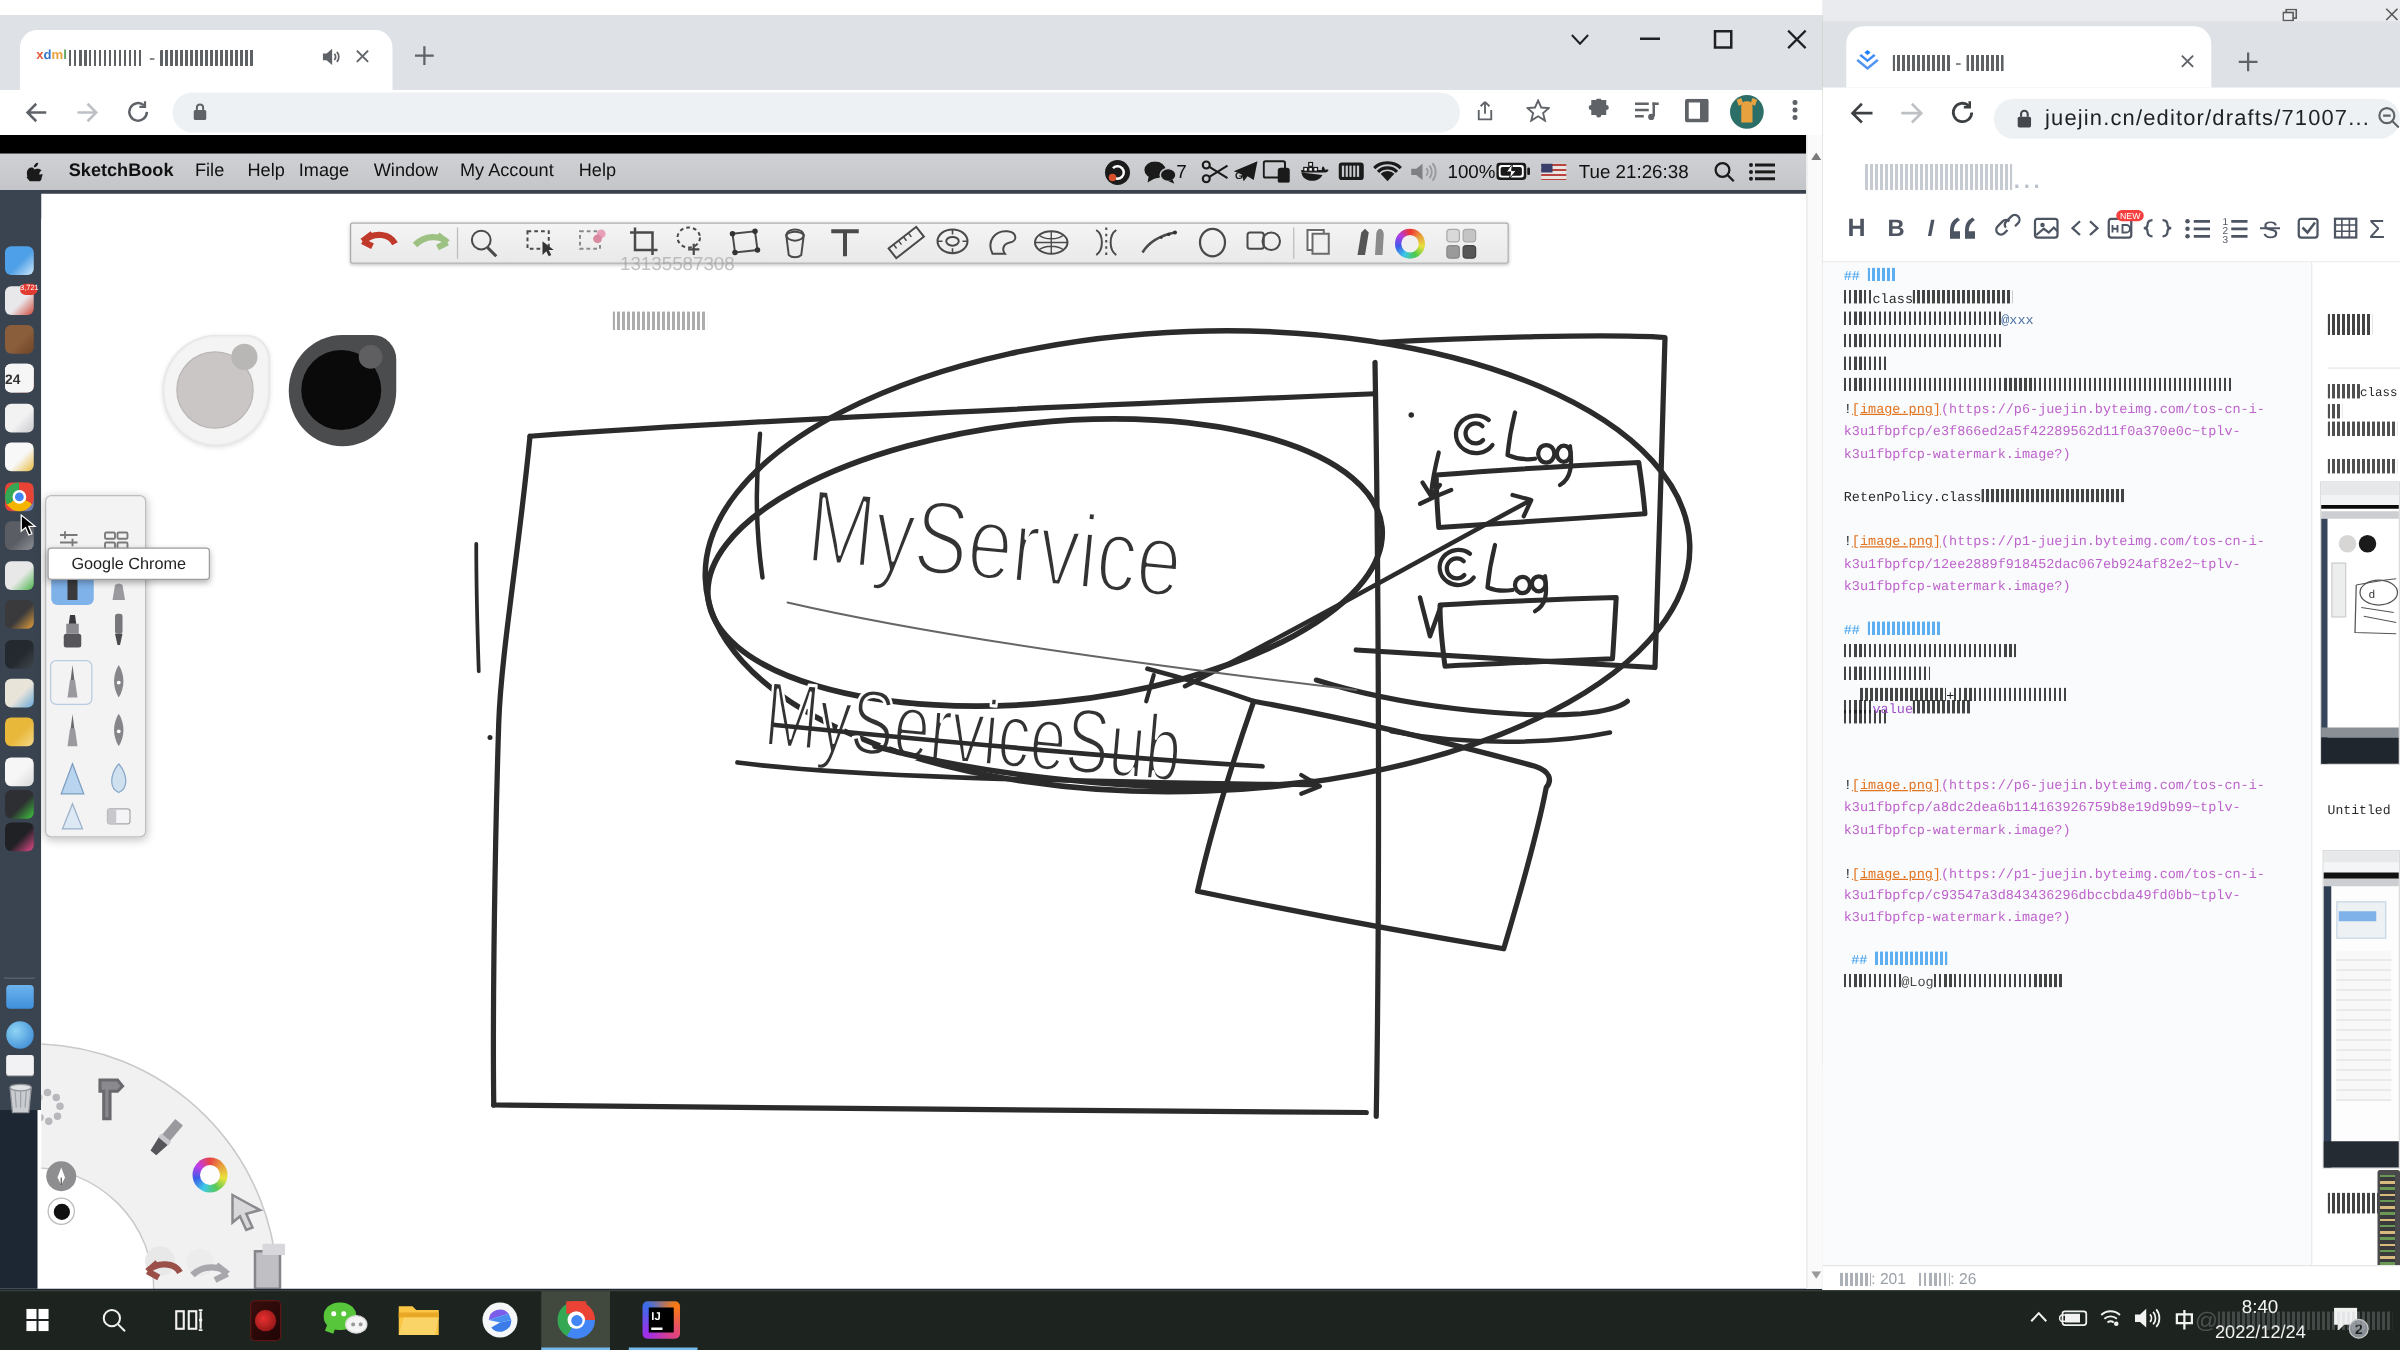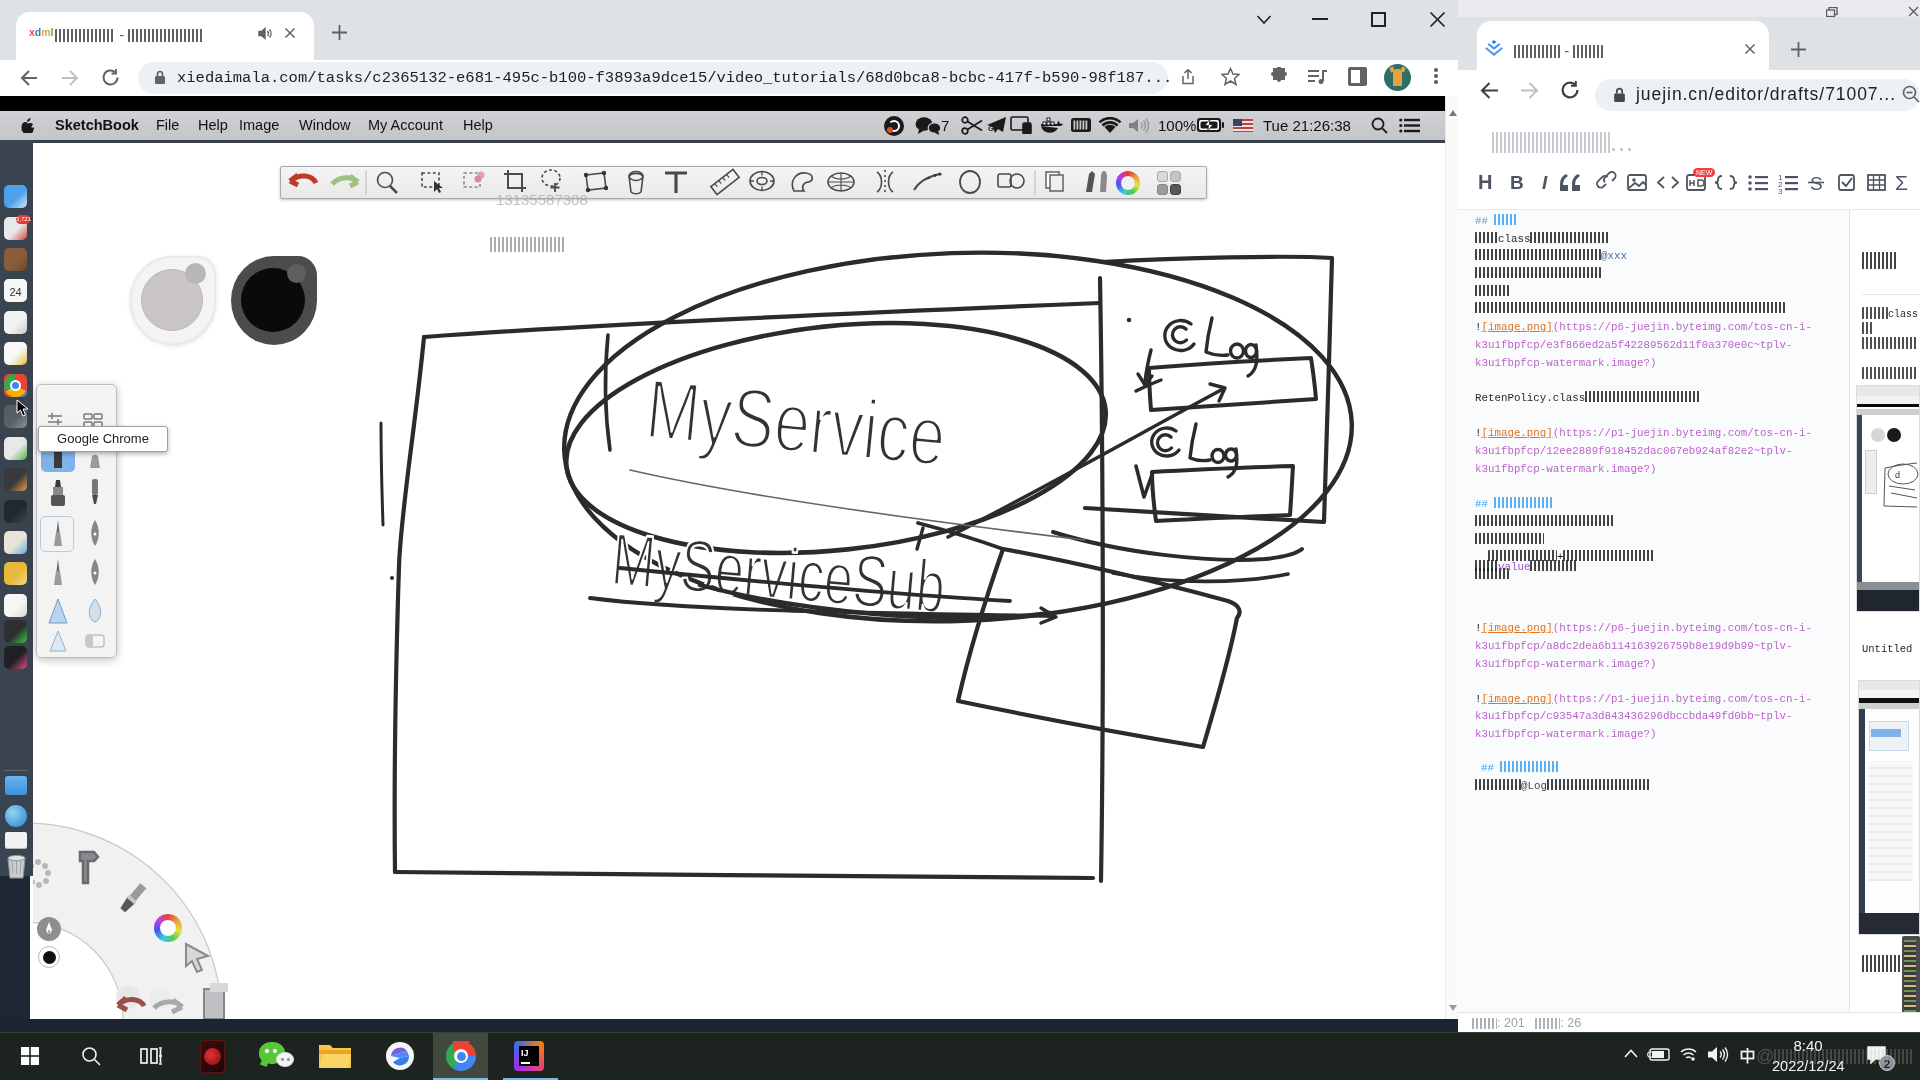--- a/index.html
+++ b/index.html
@@ -2,21 +2,21 @@
 <html><head><meta charset="utf-8"><style>
 *{margin:0;padding:0;box-sizing:border-box}
 html,body{width:1920px;height:1080px;overflow:hidden;background:#fff;font-family:"Liberation Sans",sans-serif}
 .abs{position:absolute}
 .k{display:inline-block;background:currentColor;opacity:.82;border-radius:.5px;vertical-align:-2px;
  -webkit-mask-image:repeating-linear-gradient(90deg,#000 0 2.2px,transparent 2.2px 4px);
  mask-image:repeating-linear-gradient(90deg,#000 0 2.2px,transparent 2.2px 4px)}
 .mono{font-family:"Liberation Mono",monospace}
 svg{display:block}
 </style></head><body>
-<div class="abs" style="left:0;top:0;width:1458px;height:840px;background:#4d7c0f">
+<div class="abs" style="left:0;top:12px;width:1458px;height:840px;background:#4d7c0f">
 <div class="abs" style="left:0;top:0;width:1458px;height:60px;background:#dee1e6">
 <div class="abs" style="left:16px;top:12px;width:298px;height:48px;background:#fff;border-radius:14px 14px 0 0"></div>
 <div class="abs" style="left:29px;top:26px;width:16px;height:16px;font-size:10.5px;font-weight:bold"><span style="color:#e4593c">x</span><span style="color:#3a78c9">d</span><span style="color:#e9a13b">m</span><span style="color:#58a55c">l</span></div>
 <div class="abs" style="left:55px;top:26px;color:#3c4043;font-size:15px"><i class="k" style="width:60px;height:13px;vertical-align:-2px"></i><span style="color:#5f6368"> - </span><i class="k" style="width:75px;height:13px;vertical-align:-2px"></i></div>
 <svg class="abs" style="left:258px;top:27px" width="14" height="13" viewBox="0 0 14 13" fill="none" stroke="#5f6368" stroke-width="1.4">
         <path d="M1 4.5 H3.5 L7 1.5 V11.5 L3.5 8.5 H1 Z" fill="#5f6368"></path>
         <path d="M9.5 4 A4 4 0 0 1 9.5 9"></path>
         <path d="M11.5 2.5 A6 6 0 0 1 11.5 10.5"></path>
       </svg>
 <svg class="abs" style="left:284px;top:27px" width="12" height="12" viewBox="0 0 12 12" stroke="#5f6368" stroke-width="1.5">
@@ -43,21 +43,20 @@
       </svg>
 <svg class="abs" style="left:101px;top:8px" width="19" height="19" viewBox="0 0 19 19" fill="none" stroke="#5f6368" stroke-width="2">
         <path d="M16.5 9.5 A7 7 0 1 1 14.2 4.3"></path>
         <path d="M15 1 V5.5 H10.5" stroke-width="1.8"></path>
       </svg>
 <div class="abs" style="left:138px;top:2px;width:1030px;height:32px;background:#eef1f4;border-radius:16px"></div>
 <svg class="abs" style="left:154px;top:10px" width="12" height="15" viewBox="0 0 12 15">
         <rect x="1" y="6" width="10" height="8" rx="1.2" fill="#5f6368"></rect>
         <path d="M3.5 6 V4 a2.5 2.5 0 0 1 5 0 V6" fill="none" stroke="#5f6368" stroke-width="1.6"></path>
       </svg>
-<div class="abs mono" style="left:177px;top:9px;font-size:15.5px;letter-spacing:0;color:#202124">xiedaimala.com/tasks/c2365132-e681-495c-b100-f3893a9dce15/video_tutorials/68d0bca8-bcbc-417f-b590-98f187...</div>
 <svg class="abs" style="left:1179px;top:8px" width="18" height="18" viewBox="0 0 18 18" fill="none" stroke="#5f6368" stroke-width="1.5">
         <path d="M4 8 V15.5 H14 V8"></path>
         <path d="M9 11 V1.5 M9 1.5 L5.5 5 M9 1.5 L12.5 5"></path>
       </svg>
 <svg class="abs" style="left:1221px;top:7px" width="19" height="19" viewBox="0 0 19 19" fill="none" stroke="#5f6368" stroke-width="1.5">
         <path d="M9.5 1.5 L12 7 L18 7.5 L13.5 11.5 L15 17.5 L9.5 14 L4 17.5 L5.5 11.5 L1 7.5 L7 7 Z"></path>
       </svg>
 <svg class="abs" style="left:1270px;top:7px" width="19" height="19" viewBox="0 0 19 19" fill="#5f6368">
         <path d="M7 1 a2 2 0 0 1 4 0 h4 v4 a2 2 0 0 1 0 4 v4 h-4 a2 2 0 0 1 -4 0 h-4 v-4 a2 2 0 0 1 0 -4 v-4 z"></path>
       </svg>
@@ -186,21 +185,21 @@
 <div class="abs" style="left:4px;top:278px;width:23px;height:23px;border-radius:5px;background:linear-gradient(135deg,#e84335 55%,#4a90d9)"></div>
 <div class="abs" style="left:4px;top:309px;width:23px;height:23px;border-radius:5px;background:linear-gradient(135deg,#5a5d63 55%,#8e9196)"></div>
 <div class="abs" style="left:4px;top:341px;width:23px;height:23px;border-radius:5px;background:linear-gradient(135deg,#e8e8e8 55%,#4ab54a)"></div>
 <div class="abs" style="left:4px;top:372px;width:23px;height:23px;border-radius:5px;background:linear-gradient(135deg,#3a3a3c 55%,#e8a03c)"></div>
 <div class="abs" style="left:4px;top:404px;width:23px;height:23px;border-radius:5px;background:linear-gradient(135deg,#23292e 55%,#3f464d)"></div>
 <div class="abs" style="left:4px;top:435px;width:23px;height:23px;border-radius:5px;background:linear-gradient(135deg,#e8e4da 55%,#68a8d8)"></div>
 <div class="abs" style="left:4px;top:466px;width:23px;height:23px;border-radius:5px;background:linear-gradient(135deg,#e8b83a 55%,#f4d98c)"></div>
 <div class="abs" style="left:4px;top:498px;width:23px;height:23px;border-radius:5px;background:linear-gradient(135deg,#f6f6f6 55%,#d8d8da)"></div>
 <div class="abs" style="left:4px;top:524px;width:23px;height:23px;border-radius:5px;background:linear-gradient(135deg,#2d2f33 55%,#3fc93f)"></div>
 <div class="abs" style="left:4px;top:550px;width:23px;height:23px;border-radius:5px;background:linear-gradient(135deg,#1f2125 55%,#e84a8a)"></div>
-<div class="abs" style="left:4px;top:183px;width:23px;height:23px;border-radius:5px;background:#f6f6f6;font-size:11px;font-weight:normal;color:#333;text-align:center;line-height:26px">24</div>
+<div class="abs" style="left:4px;top:183px;width:23px;height:23px;border-radius:5px;background:#f6f6f6;font-size:11px;font-weight:bold;color:#333;text-align:left;line-height:26px">24</div>
 <div class="abs" style="left:4px;top:278px;width:23px;height:23px;border-radius:50%;background:conic-gradient(#e84335 0 33%,#f4b400 33% 66%,#34a853 66% 100%)">
         <div class="abs" style="left:6px;top:6px;width:11px;height:11px;border-radius:50%;background:#4285f4;border:2px solid #fff"></div>
       </div>
 <div class="abs" style="left:16px;top:119px;width:14px;height:9px;border-radius:5px;background:#e23c32;color:#fff;font-size:6px;text-align:center;line-height:9px">3,721</div>
 <svg class="abs" style="left:16px;top:303px" width="14" height="18" viewBox="0 0 14 18">
         <path d="M1 1 L1 14 L4.5 11 L7 17 L9.5 16 L7 10 L12 10 Z" fill="#000" stroke="#fff" stroke-width="1"></path>
       </svg>
 <div class="abs" style="left:3px;top:674px;width:25px;height:1px;background:#5a6572"></div>
 <div class="abs" style="left:5px;top:680px;width:22px;height:19px;background:linear-gradient(#6db4ef,#3f8fd9);border-radius:3px"></div>
 <div class="abs" style="left:5px;top:709px;width:22px;height:22px;border-radius:50%;background:radial-gradient(circle at 35% 35%,#8fd4f5,#2f7fd0)"></div>

